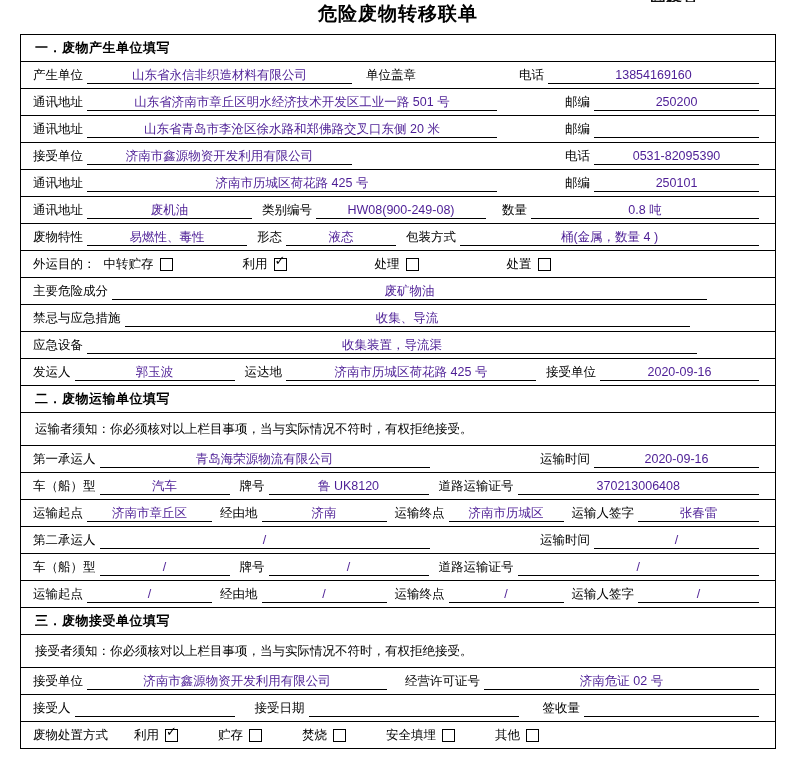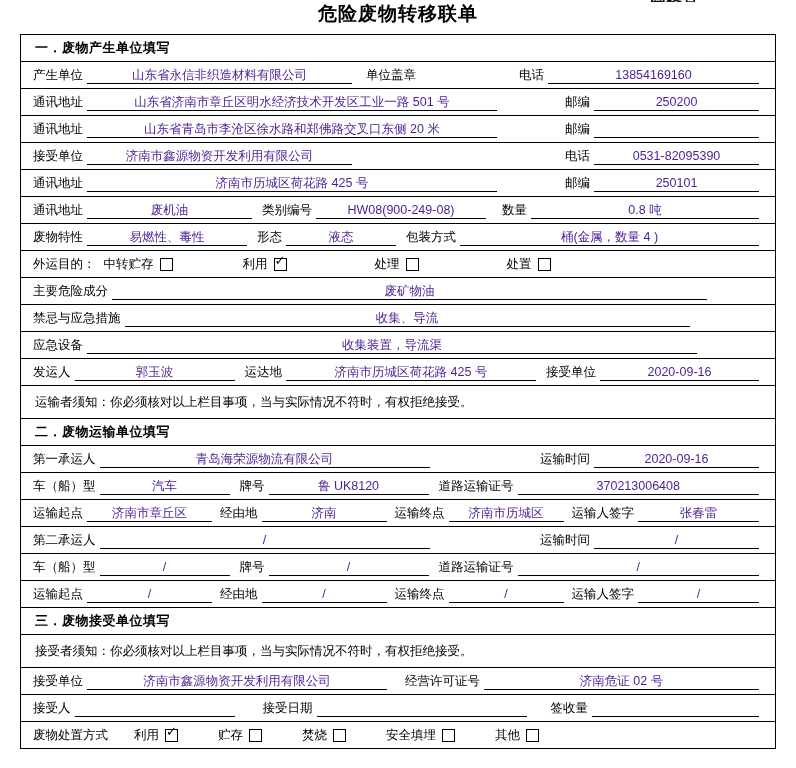--- a/index.html
+++ b/index.html
@@ -271,26 +271,26 @@
           <span class="fill" style="width:160px">郭玉波</span>
           <span class="lbl" style="margin-left:6px">运达地</span>
           <span class="fill" style="width:250px">济南市历城区荷花路 425 号</span>
           <span class="lbl" style="margin-left:6px">接受单位</span>
           <span class="fill grow">2020-09-16</span>
         </div>
       </td>
     </tr>
 
     <tr>
+      <td class="sec-head">二．废物运输单位填写</td>
+    </tr>
+    <tr>
       <td>
         <div class="notice">运输者须知：你必须核对以上栏目事项，当与实际情况不符时，有权拒绝接受。</div>
       </td>
-    </tr>
-    <tr>
-      <td class="sec-head">二．废物运输单位填写</td>
     </tr>
     <tr>
       <td>
         <div class="row">
           <span class="lbl">第一承运人</span>
           <span class="fill" style="width:330px">青岛海荣源物流有限公司</span>
           <span class="spacer"></span>
           <span class="lbl">运输时间</span>
           <span class="fill" style="width:165px">2020-09-16</span>
         </div>
@@ -376,21 +376,21 @@
           <span class="lbl" style="margin-left:14px">经营许可证号</span>
           <span class="fill grow">济南危证 02 号</span>
         </div>
       </td>
     </tr>
     <tr>
       <td>
         <div class="row">
           <span class="lbl">接受人</span>
           <span class="fill" style="width:160px"></span>
-          <span class="lbl" style="margin-left:24px">接受日期</span>
+          <span class="lbl" style="margin-left:16px">接受日期</span>
           <span class="fill" style="width:210px"></span>
           <span class="lbl" style="margin-left:20px">签收量</span>
           <span class="fill grow"></span>
         </div>
       </td>
     </tr>
     <tr>
       <td>
         <div class="row">
           <span class="lbl">废物处置方式</span>

